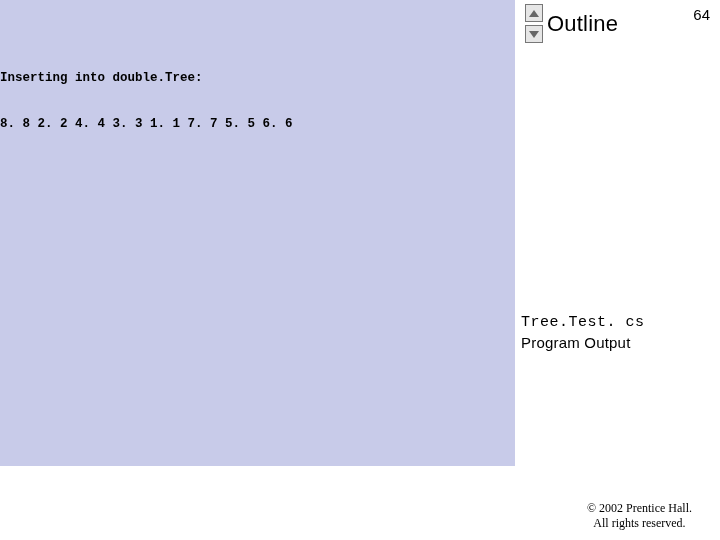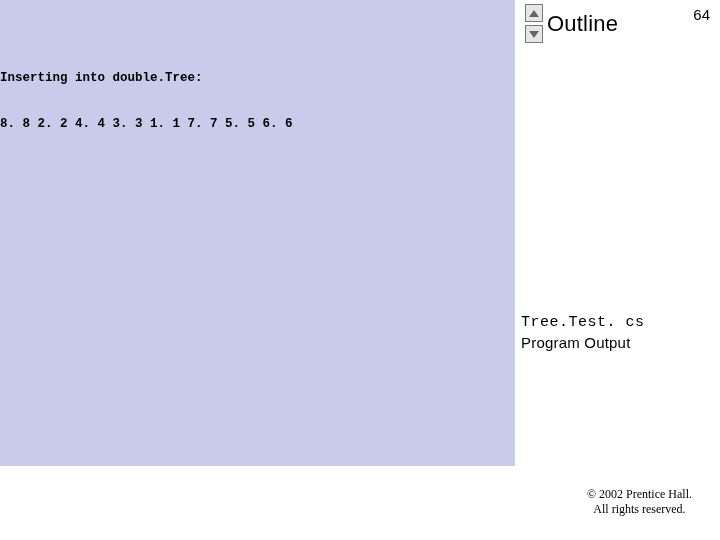--- a/index.html
+++ b/index.html
@@ -70,21 +70,21 @@
     left: 6px;
     font-family: "Helvetica Neue", Helvetica, Arial, sans-serif;
     font-size: 15px;
     line-height: 1.3;
     letter-spacing: 0.2px;
     margin-top: 15px;
   }
   .caption .mono { font-family: "Courier New", monospace; font-size: 15px; letter-spacing: 0.5px; }
   .footer {
     position: absolute;
-    bottom: 22px;
+    bottom: 8px;
     right: 28px;
     font-size: 12px;
     text-align: center;
     line-height: 1.3;
   }
 </style>
 </head>
 <body>
 
 <div class="slide">

